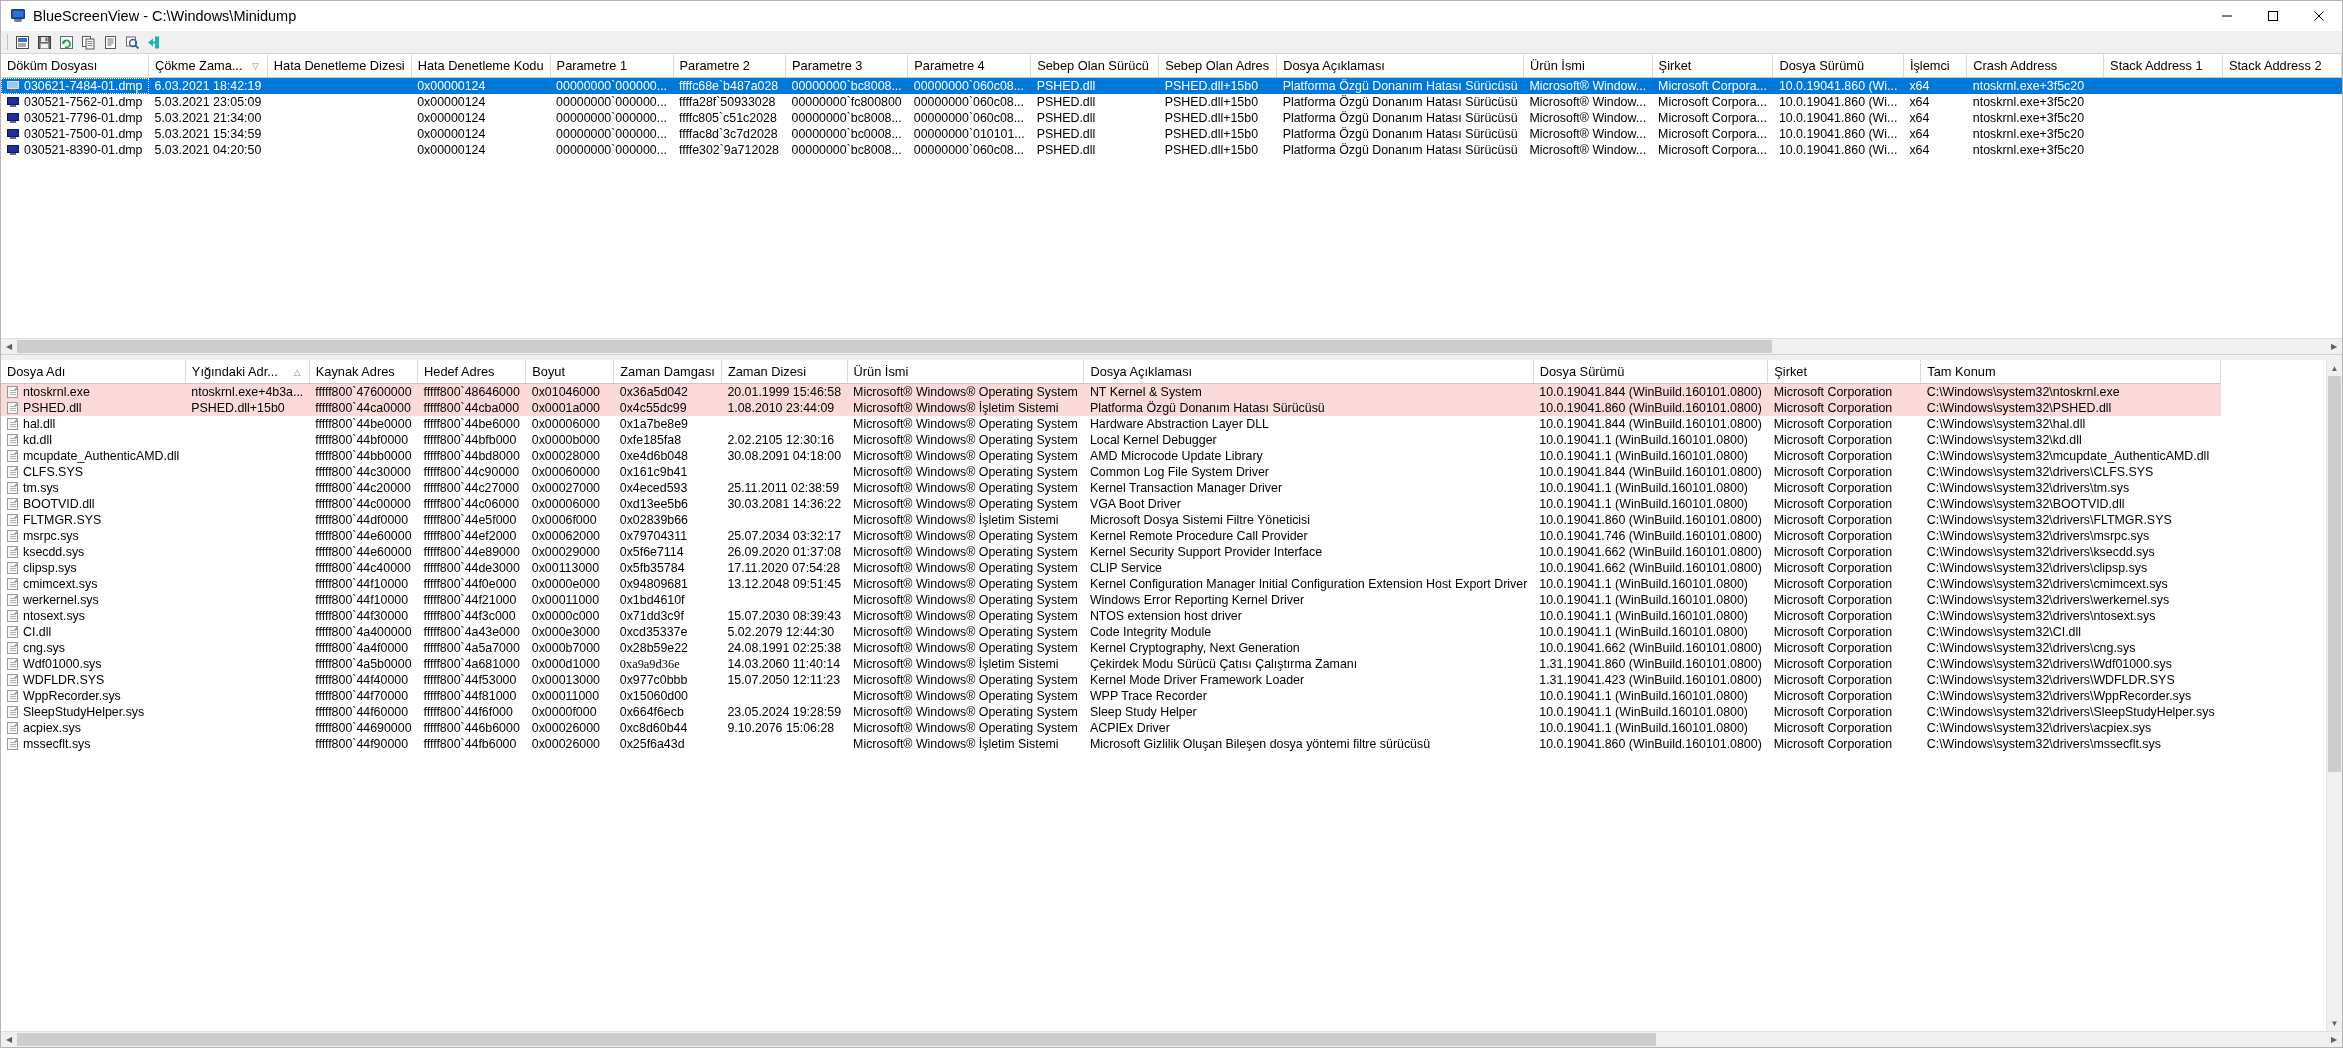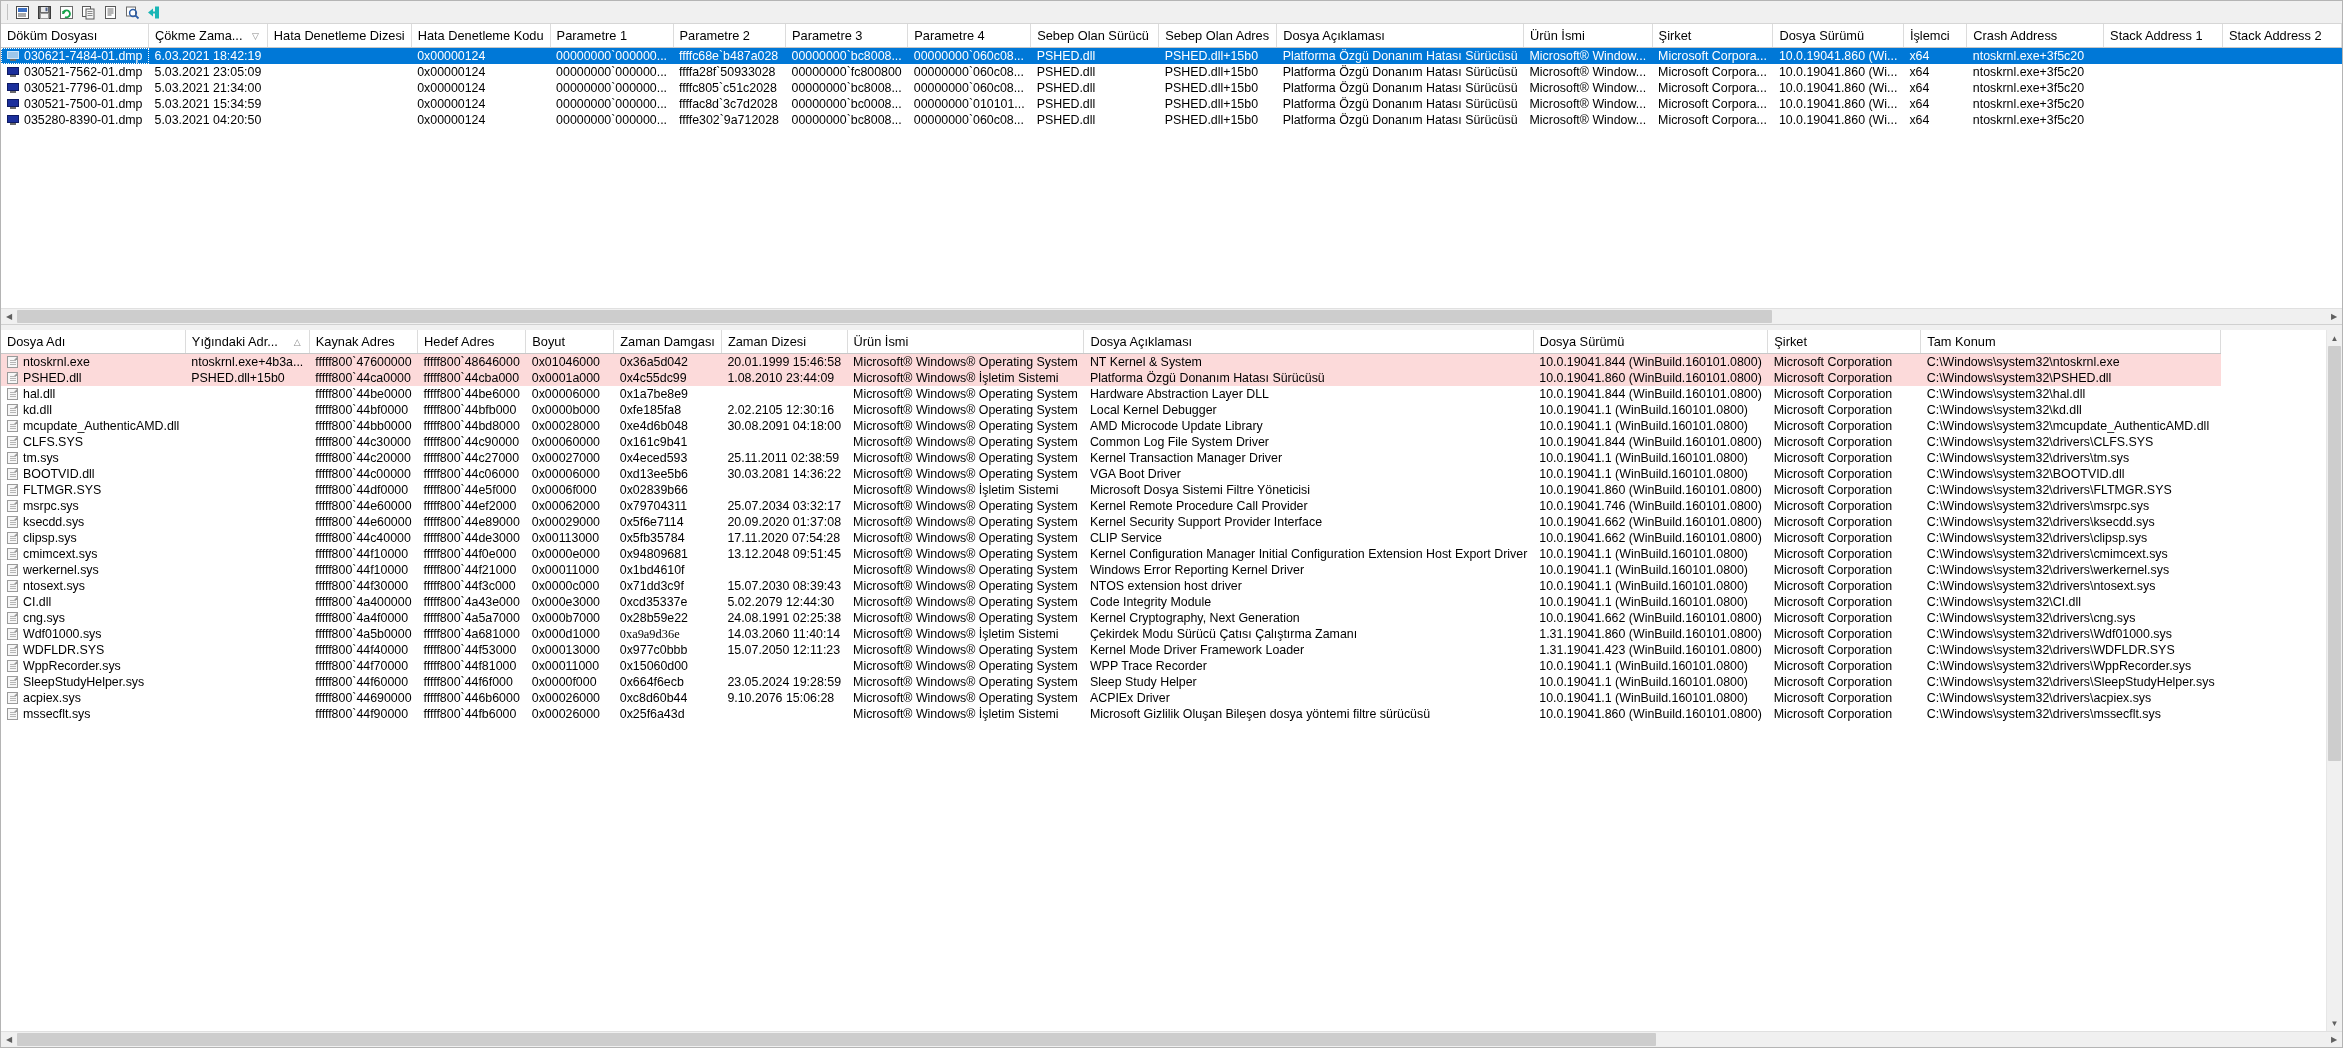--- a/index.html
+++ b/index.html
@@ -280,20 +280,45 @@
   .sb-sep { width: 1px; height: 14px; background: #c8c8c8; }
   .sb-link { color: #0033cc; }
   .sb-bold { font-weight: bold; color: #0033cc; }
   .sb-grow { flex: 1 1 auto; }
 </style>
 </head>
 <body>
 
 <div id="app">
 
+  <div class="titlebar">
+    <div class="title-icon">
+      <div class="mon"></div>
+        <div class="stand"></div>
+    </div>
+    <div class="title-text">BlueScreenView  -  C:\Windows\Minidump</div>
+    <div class="win-buttons">
+      <div class="win-btn">
+        <svg width="12" height="12" viewBox="0 0 12 12">
+            <line x1="1" y1="6" x2="11" y2="6" stroke="#000" stroke-width="1"></line>
+          </svg>
+      </div>
+      <div class="win-btn">
+        <svg width="12" height="12" viewBox="0 0 12 12">
+            <rect x="1.5" y="1.5" width="9" height="9" fill="none" stroke="#000" stroke-width="1"></rect>
+          </svg>
+      </div>
+      <div class="win-btn close">
+        <svg width="12" height="12" viewBox="0 0 12 12">
+            <line x1="1.5" y1="1.5" x2="10.5" y2="10.5" stroke="#000" stroke-width="1"></line>
+            <line x1="10.5" y1="1.5" x2="1.5" y2="10.5" stroke="#000" stroke-width="1"></line>
+          </svg>
+      </div>
+    </div>
+  </div>
 
 
   <div class="toolbar">
     <div class="tb-sep"></div>
     <div class="tb-btn">
       <svg width="15" height="15" viewBox="0 0 15 15">
         <rect x="1.5" y="1.5" width="12" height="12" fill="#ffffff" stroke="#4a4a4a"></rect>
         <rect x="3" y="3" width="9" height="4" fill="#3a6fc4"></rect>
         <line x1="3" y1="9" x2="11" y2="9" stroke="#555"></line>
         <line x1="3" y1="11" x2="11" y2="11" stroke="#555"></line>
@@ -487,21 +512,21 @@
                 <td style="width: 118px;"></td>
                 <td style="width: 118px;"></td>
               </tr>
               <tr class="row">
                 <td class="firstcell" style="width: 120px;">
                   <div class="cell-with-icon">
                     <span class="ico-dump">
                       <i></i>
                       <b></b>
                     </span>
-                    <span>035280-8390-01.dmp</span>
+                    <span>030521-8390-01.dmp</span>
                   </div>
                 </td>
                 <td style="width: 80px;">5.03.2021 04:20:50</td>
                 <td style="width: 117px;"></td>
                 <td style="width: 104px;">0x00000124</td>
                 <td style="width: 100px;">00000000`000000...</td>
                 <td style="width: 100px;">ffffe302`9a712028</td>
                 <td style="width: 100px;">00000000`bc8008...</td>
                 <td style="width: 100px;">00000000`060c08...</td>
                 <td style="width: 118px;">PSHED.dll</td>
@@ -746,21 +771,21 @@
                   <div class="cell-with-icon">
                     <span class="ico-file"></span>
                     <span>ksecdd.sys</span>
                   </div>
                 </td>
                 <td style="width: 78px;"></td>
                 <td style="width: 85px;">fffff800`44e60000</td>
                 <td style="width: 85px;">fffff800`44e89000</td>
                 <td style="width: 75px;">0x00029000</td>
                 <td style="width: 73px;">0x5f6e7114</td>
-                <td style="width: 110px;">20.09.2020 01:37:08</td>
+                <td style="width: 110px;">26.09.2020 01:37:08</td>
                 <td style="width: 190px;">Microsoft® Windows® Operating System</td>
                 <td style="width: 320px;">Kernel Security Support Provider Interface</td>
                 <td style="width: 148px;">10.0.19041.662 (WinBuild.160101.0800)</td>
                 <td style="width: 140px;">Microsoft Corporation</td>
                 <td style="width: 250px;">C:\Windows\system32\drivers\ksecdd.sys</td>
               </tr>
               <tr class="row">
                 <td class="firstcell" style="width: 120px;">
                   <div class="cell-with-icon">
                     <span class="ico-file"></span>

